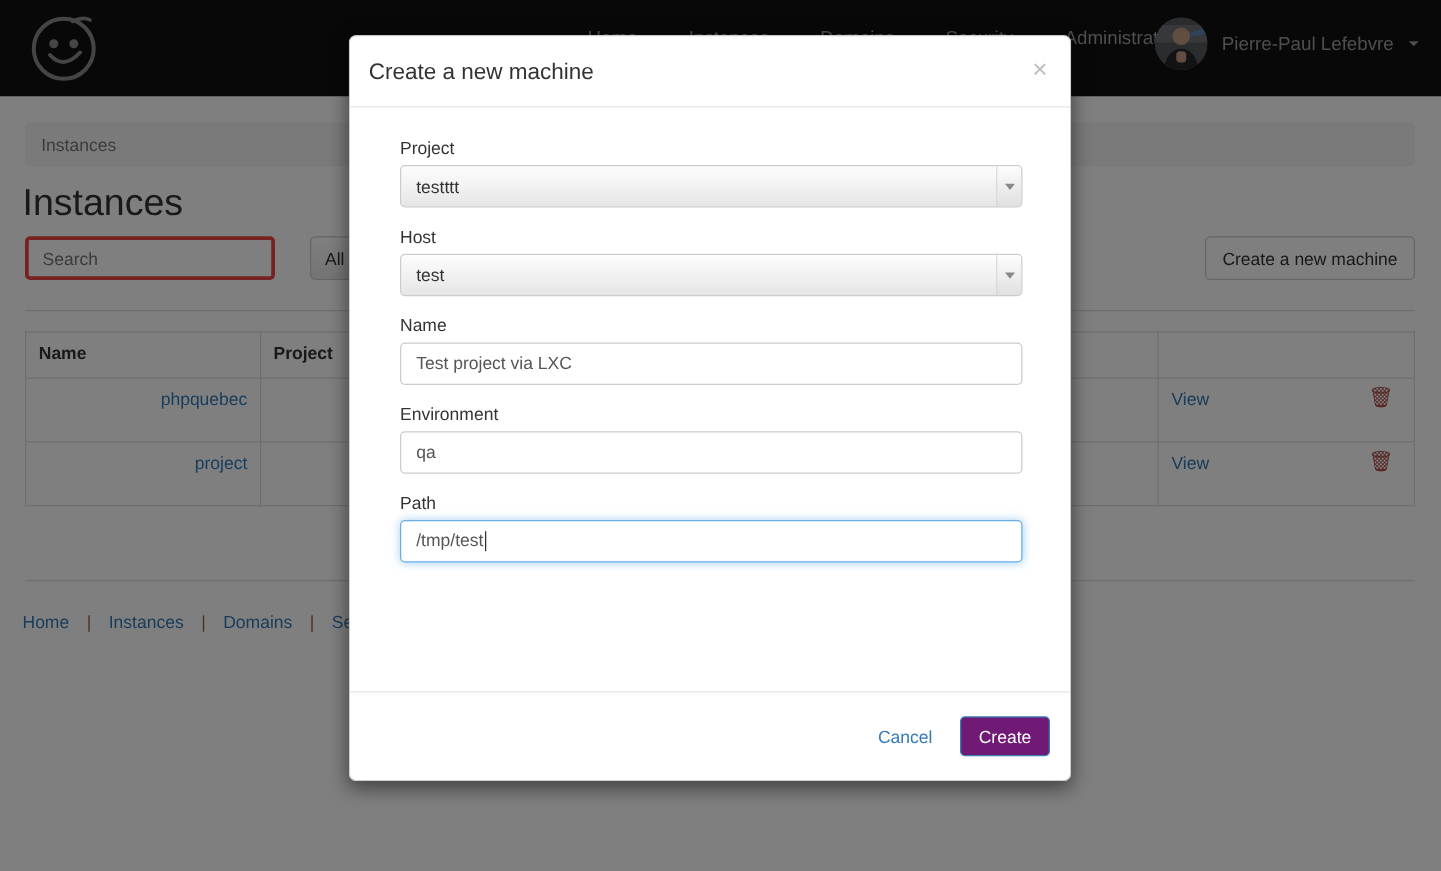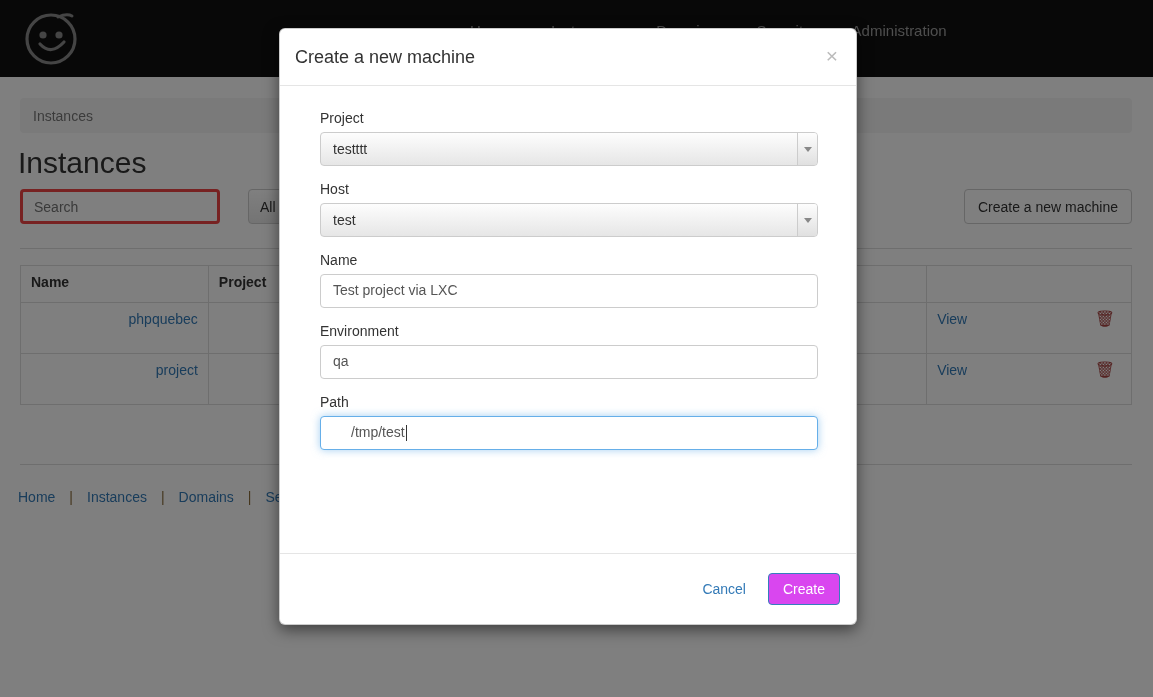--- a/index.html
+++ b/index.html
@@ -225,21 +225,21 @@
     width: 0; height: 0;
     border-left: 4px solid transparent;
     border-right: 4px solid transparent;
     border-top: 5px solid #888888;
     display: block;
   }
   .form-control.focused {
     border-color: #66afe9;
     box-shadow: 0 0 8px rgba(102,175,233,0.6);
   }
-  .caret-text { position: relative; margin-left: 18px; }
+  .caret-text { position: relative; }
   .caret-text::after {
     content: "";
     position: absolute; right: -2px; top: 1px;
     width: 1px; height: 16px;
     background: #333333;
   }
   .field-value {
     position: absolute; left: 13px; top: 8px;
     font-size: 14px; color: #555555;
     pointer-events: none;
@@ -254,21 +254,21 @@
     gap: 16px;
     padding: 0 16px;
   }
   .btn-link {
     background: none; border: none;
     color: #337ab7; font-size: 14px;
     font-family: inherit; cursor: pointer;
     padding: 6px 6px;
   }
   .btn-primary {
-    background: #d946ef; border: 1px solid #357ebd;
+    background: #701a75; border: 1px solid #357ebd;
     color: #ffffff; font-size: 14px;
     font-family: inherit; cursor: pointer;
     border-radius: 4px;
     padding: 7px 14px;
   }
 </style>
 </head>
 <body>
 
 <div id="page">
@@ -285,20 +285,34 @@
     </div>
 
     <div class="nav-links">
       <span>Home</span>
       <span>Instances</span>
       <span>Domains</span>
       <span>Security</span>
       <span>Administration</span>
     </div>
 
+    <div class="user-box">
+      <span class="avatar">
+        <svg width="42" height="42" viewBox="0 0 42 42" aria-hidden="true">
+          <rect width="42" height="42" fill="#55585d"></rect>
+          <rect x="0" y="6" width="42" height="14" fill="#6d7177"></rect>
+          <circle cx="21" cy="15" r="7" fill="#c49b82"></circle>
+          <path d="M7 42 Q9 26 21 25 Q33 26 35 42 Z" fill="#24262a"></path>
+          <rect x="17" y="27" width="8" height="9" rx="3" fill="#c49b82"></rect>
+          <path d="M28 12 L41 9 L41 13 L29 15 Z" fill="#5b8fc9" opacity="0.8"></path>
+        </svg>
+      </span>
+      <span>Pierre-Paul Lefebvre</span>
+      <span class="caret-down"></span>
+    </div>
   </div>
 
   <div class="breadcrumb-bar">
     <span>Instances</span>
   </div>
 
   <h1 class="page-title">Instances</h1>
 
   <div class="toolbar">
     <input class="search-input" type="text" placeholder="Search" style="">

